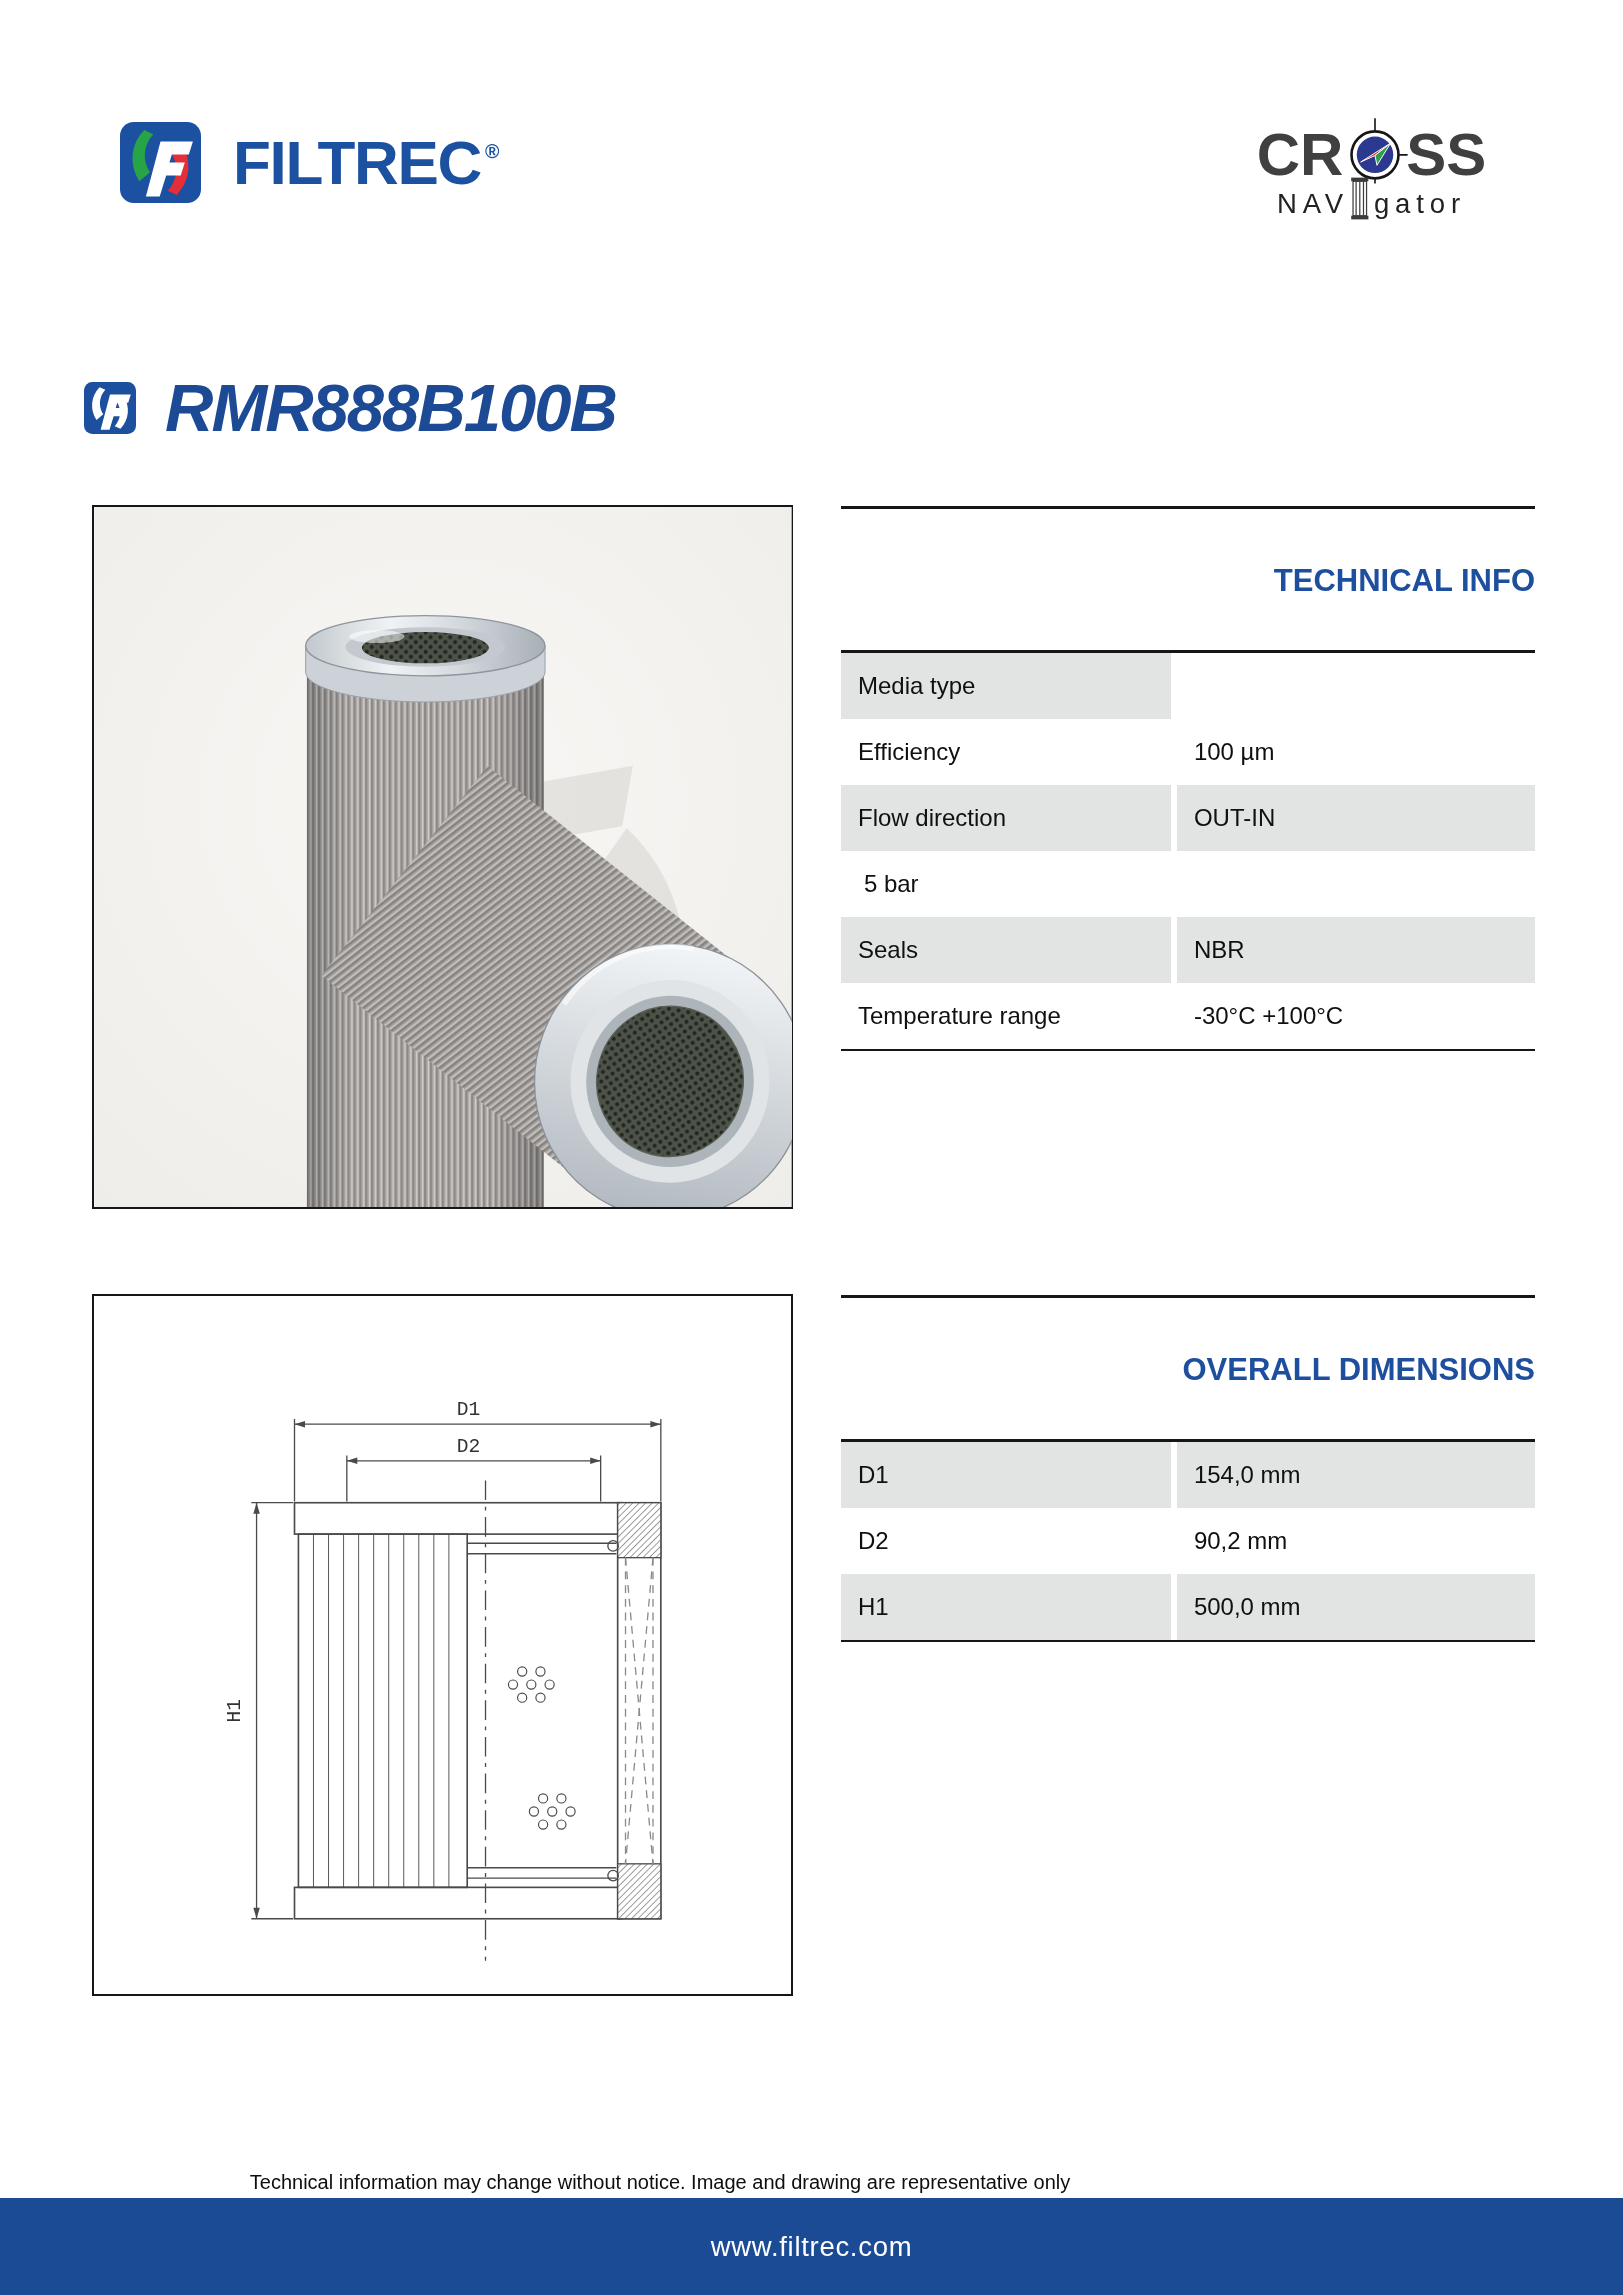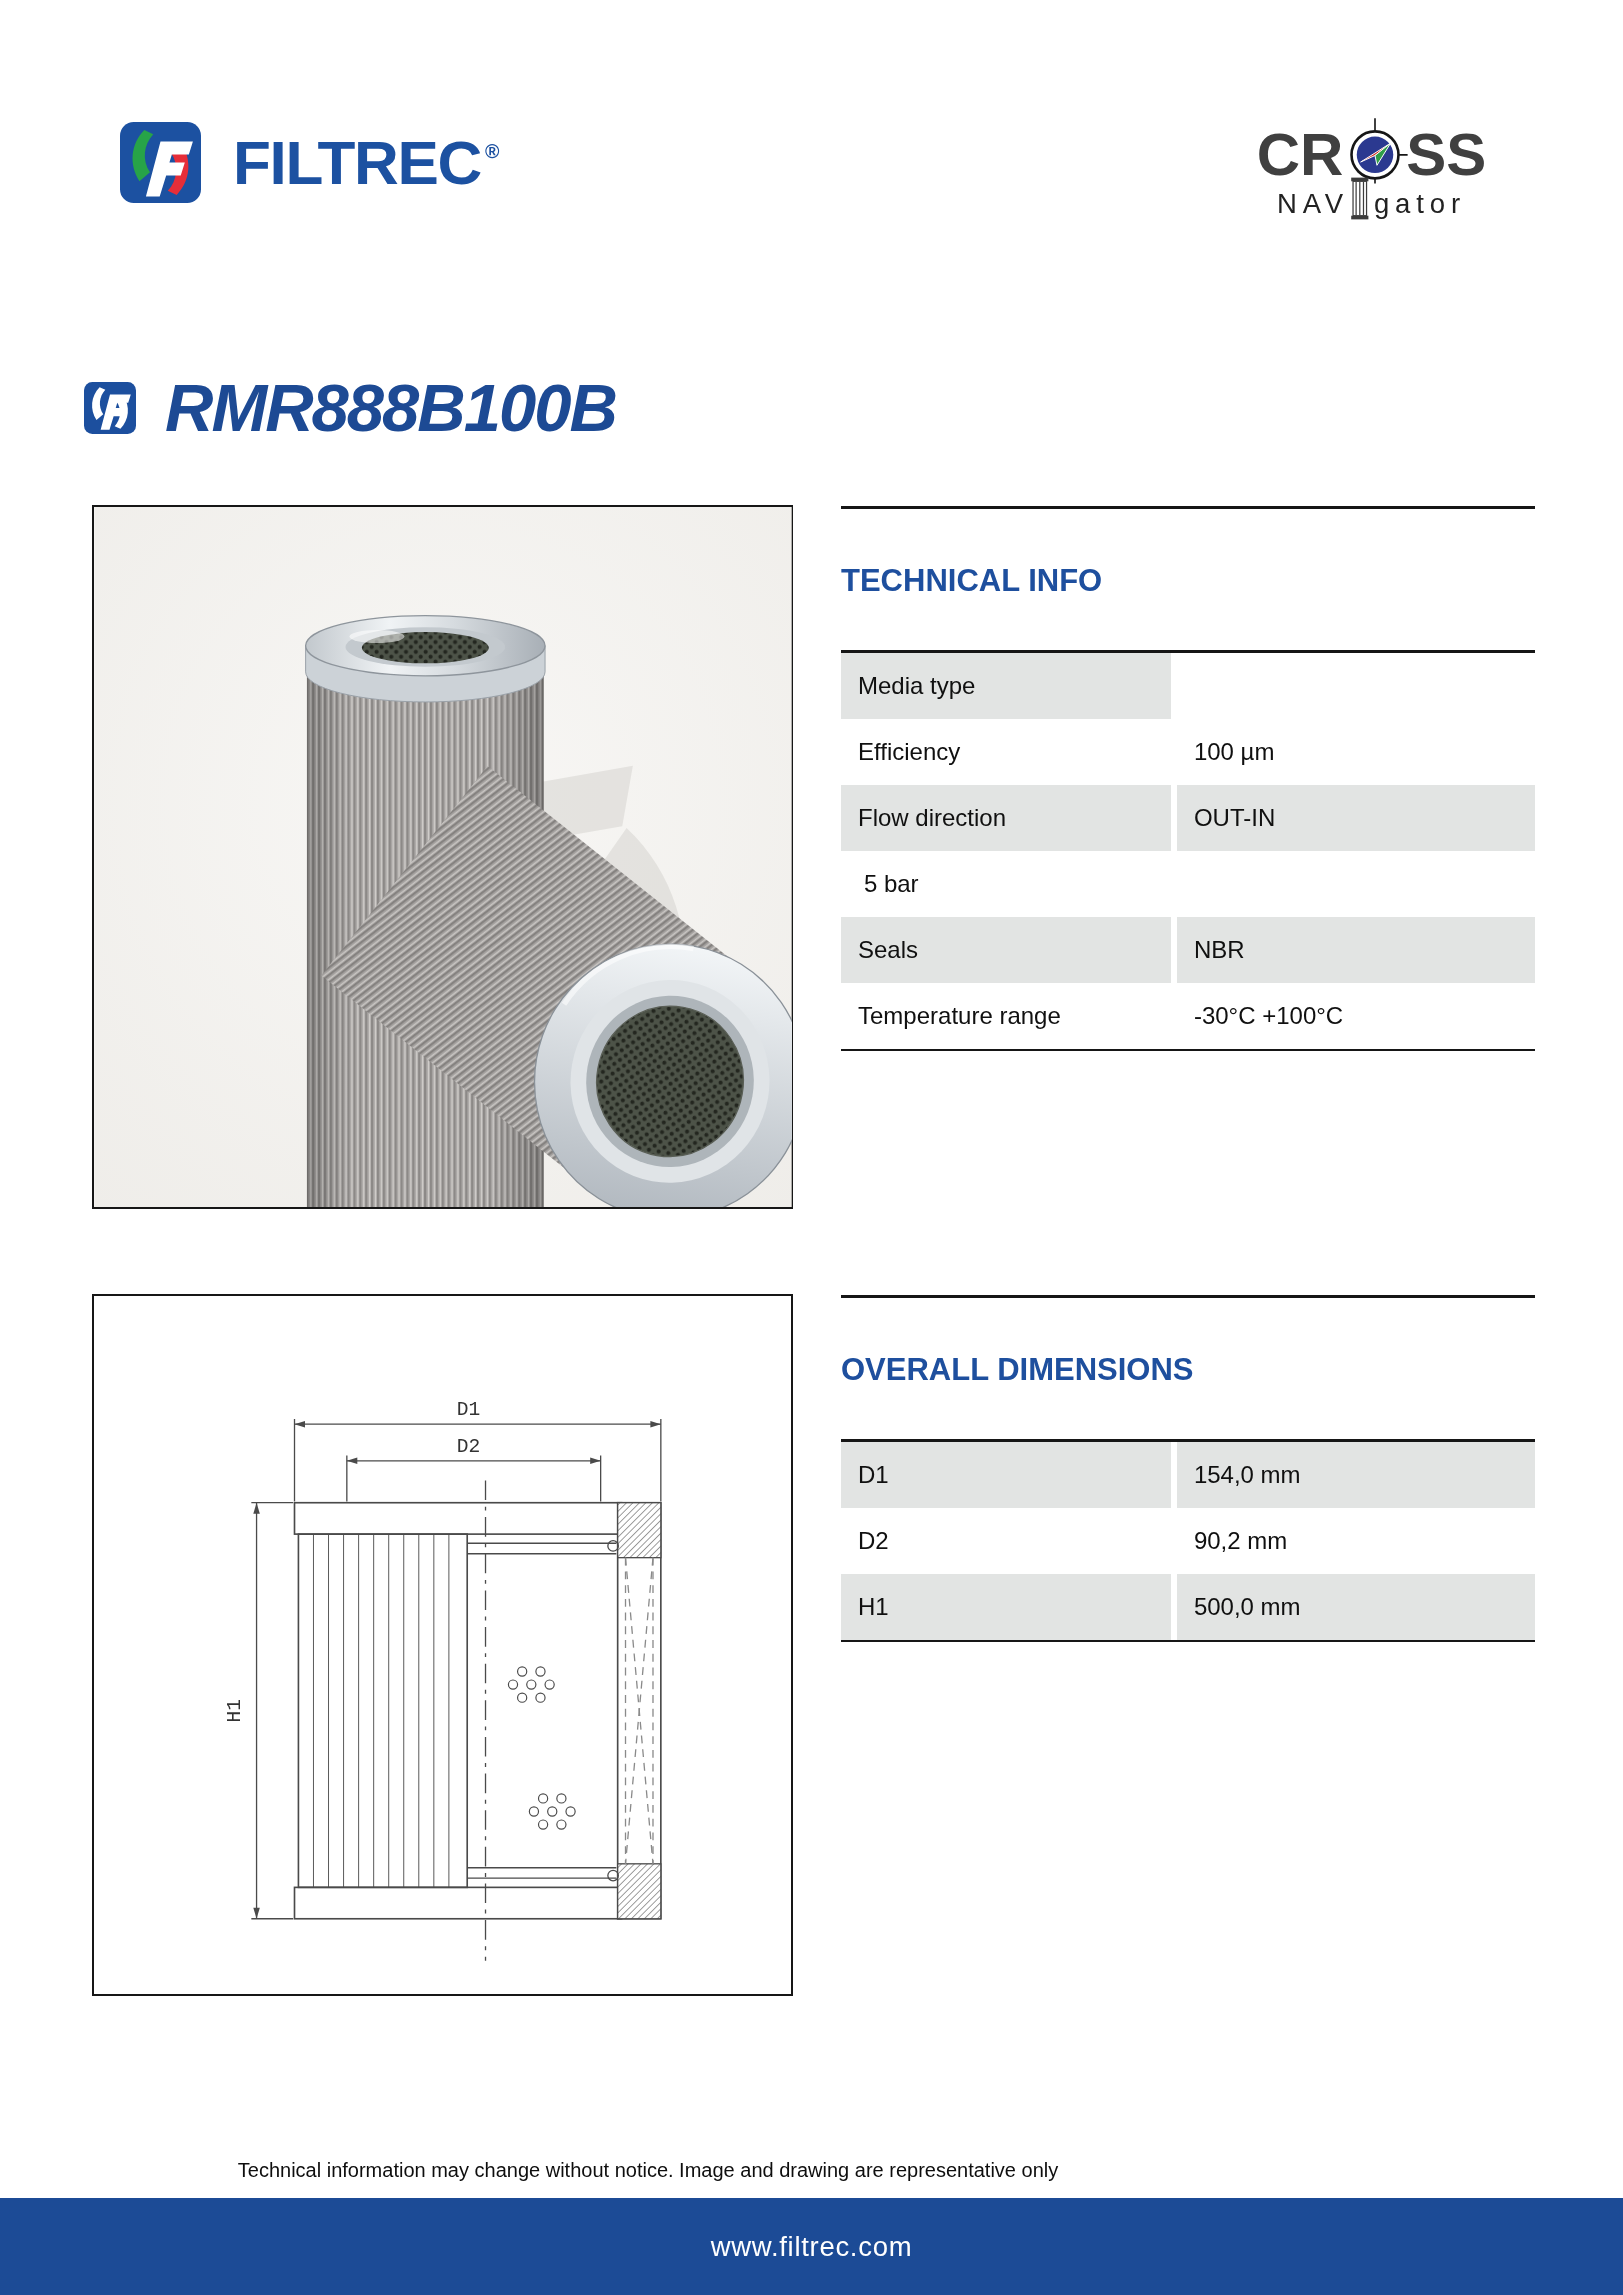--- a/index.html
+++ b/index.html
@@ -26,31 +26,31 @@
   
   .framebox{position:absolute;left:92px;width:701px;border:2px solid #161616;box-sizing:border-box;background:#fff;}
   .photo-box{top:505px;height:704px;}
   .drawing-box{top:1294px;height:702px;}
   .framebox svg{display:block;}
   
   .panel{position:absolute;left:841px;width:694px;}
   .panel1{top:506px;}
   .panel2{top:1295px;}
   .rule{height:3.3px;background:#161616;}
-  .panel h2{margin:55px 0 0 0;text-align:left;color:#1e4f9e;font-size:31px;font-weight:bold;letter-spacing:0;line-height:1.1;}
+  .panel h2{margin:55px 0 0 0;text-align:right;color:#1e4f9e;font-size:31px;font-weight:bold;letter-spacing:0;line-height:1.1;}
   .dtable{margin-top:52px;border-top:3.3px solid #161616;border-bottom:2.6px solid #161616;}
   .trow{display:flex;height:66px;}
   .tcell{display:flex;align-items:center;padding-left:17px;font-size:24px;color:#101010;background:#ffffff;}
   .tcell.label{width:313px;}
   .tgap{width:5.9px;background:#ffffff;}
   .tcell.value{flex:1;}
   .trow:nth-child(odd) .tcell{background:#e2e4e3;}
   
   .disclaimer{position:absolute;left:0;top:2155px;width:1288px;text-align:center;
-    font-size:20px;color:#0e0e0e;margin:4px;}
+    font-size:20px;color:#0e0e0e;margin:16px;}
   .webbar{position:absolute;left:0;top:2198px;width:1623px;height:97px;background:#1c4b96;
     display:flex;align-items:center;justify-content:center;}
   .webbar span{color:#ffffff;font-size:27.5px;letter-spacing:0.7px;}
 </style>
 </head>
 <body>
 
 <div class="filtrec-logo">
   <svg class="mark" viewBox="0 0 100 100">
     <rect width="100" height="100" rx="17" fill="#1c51a1"></rect>

